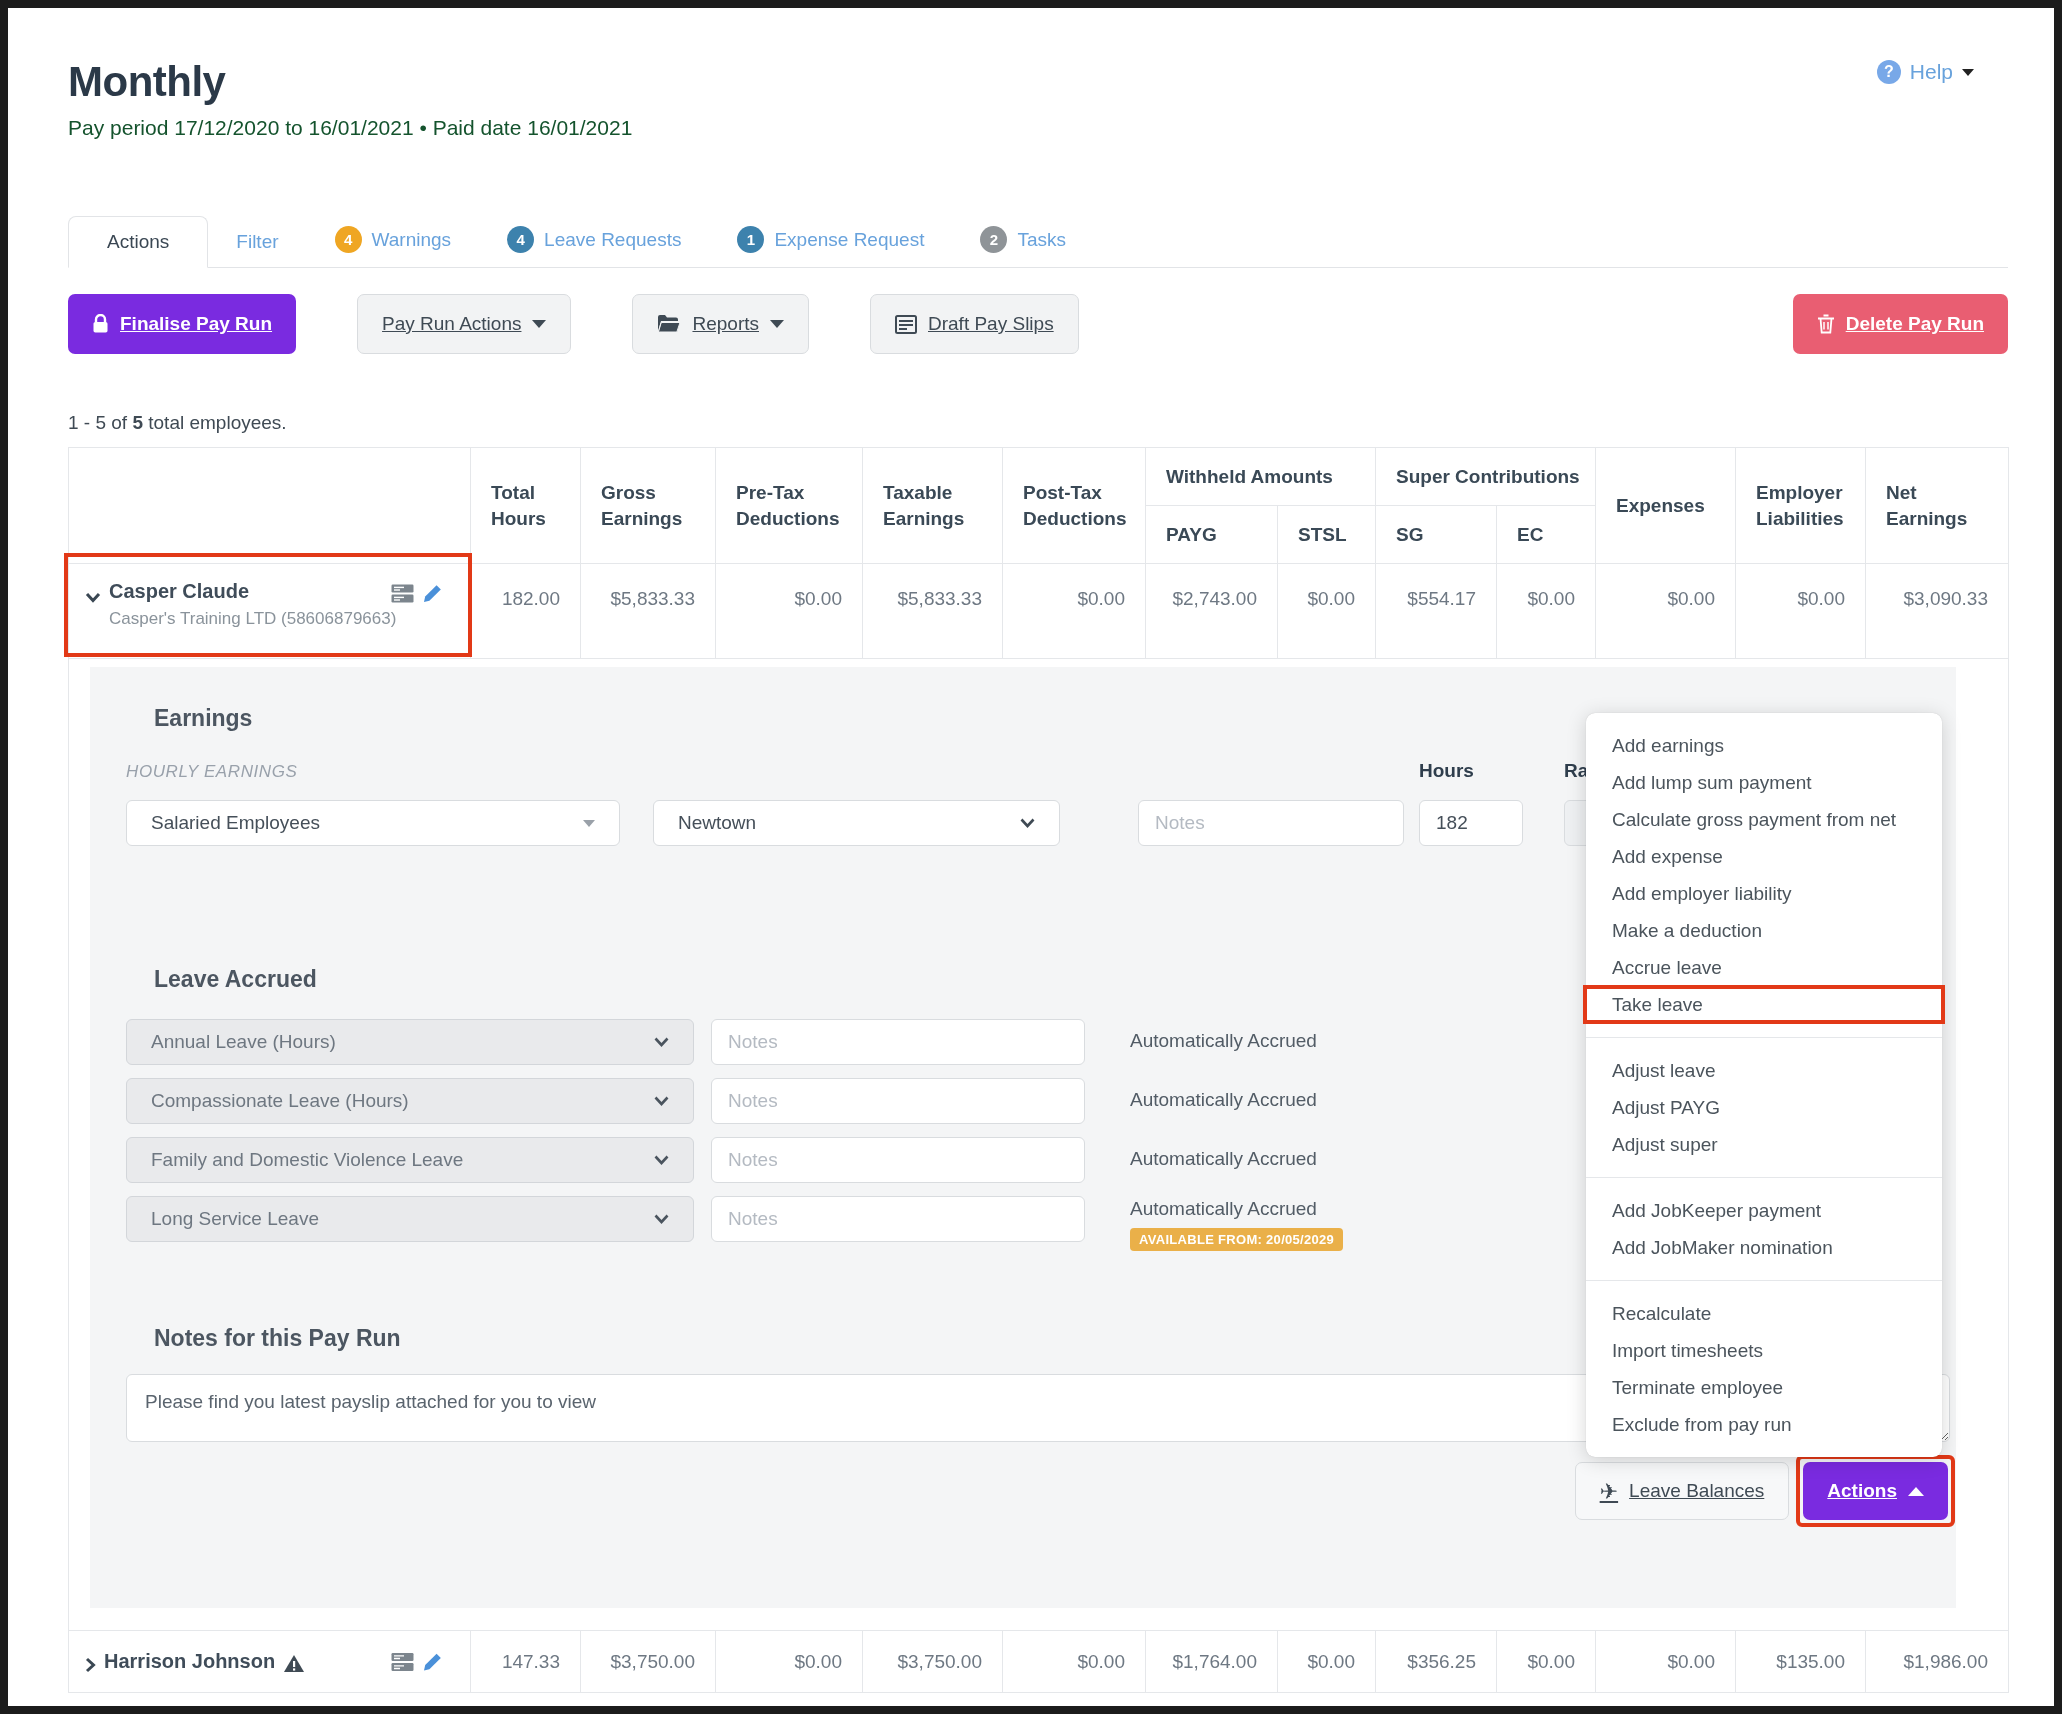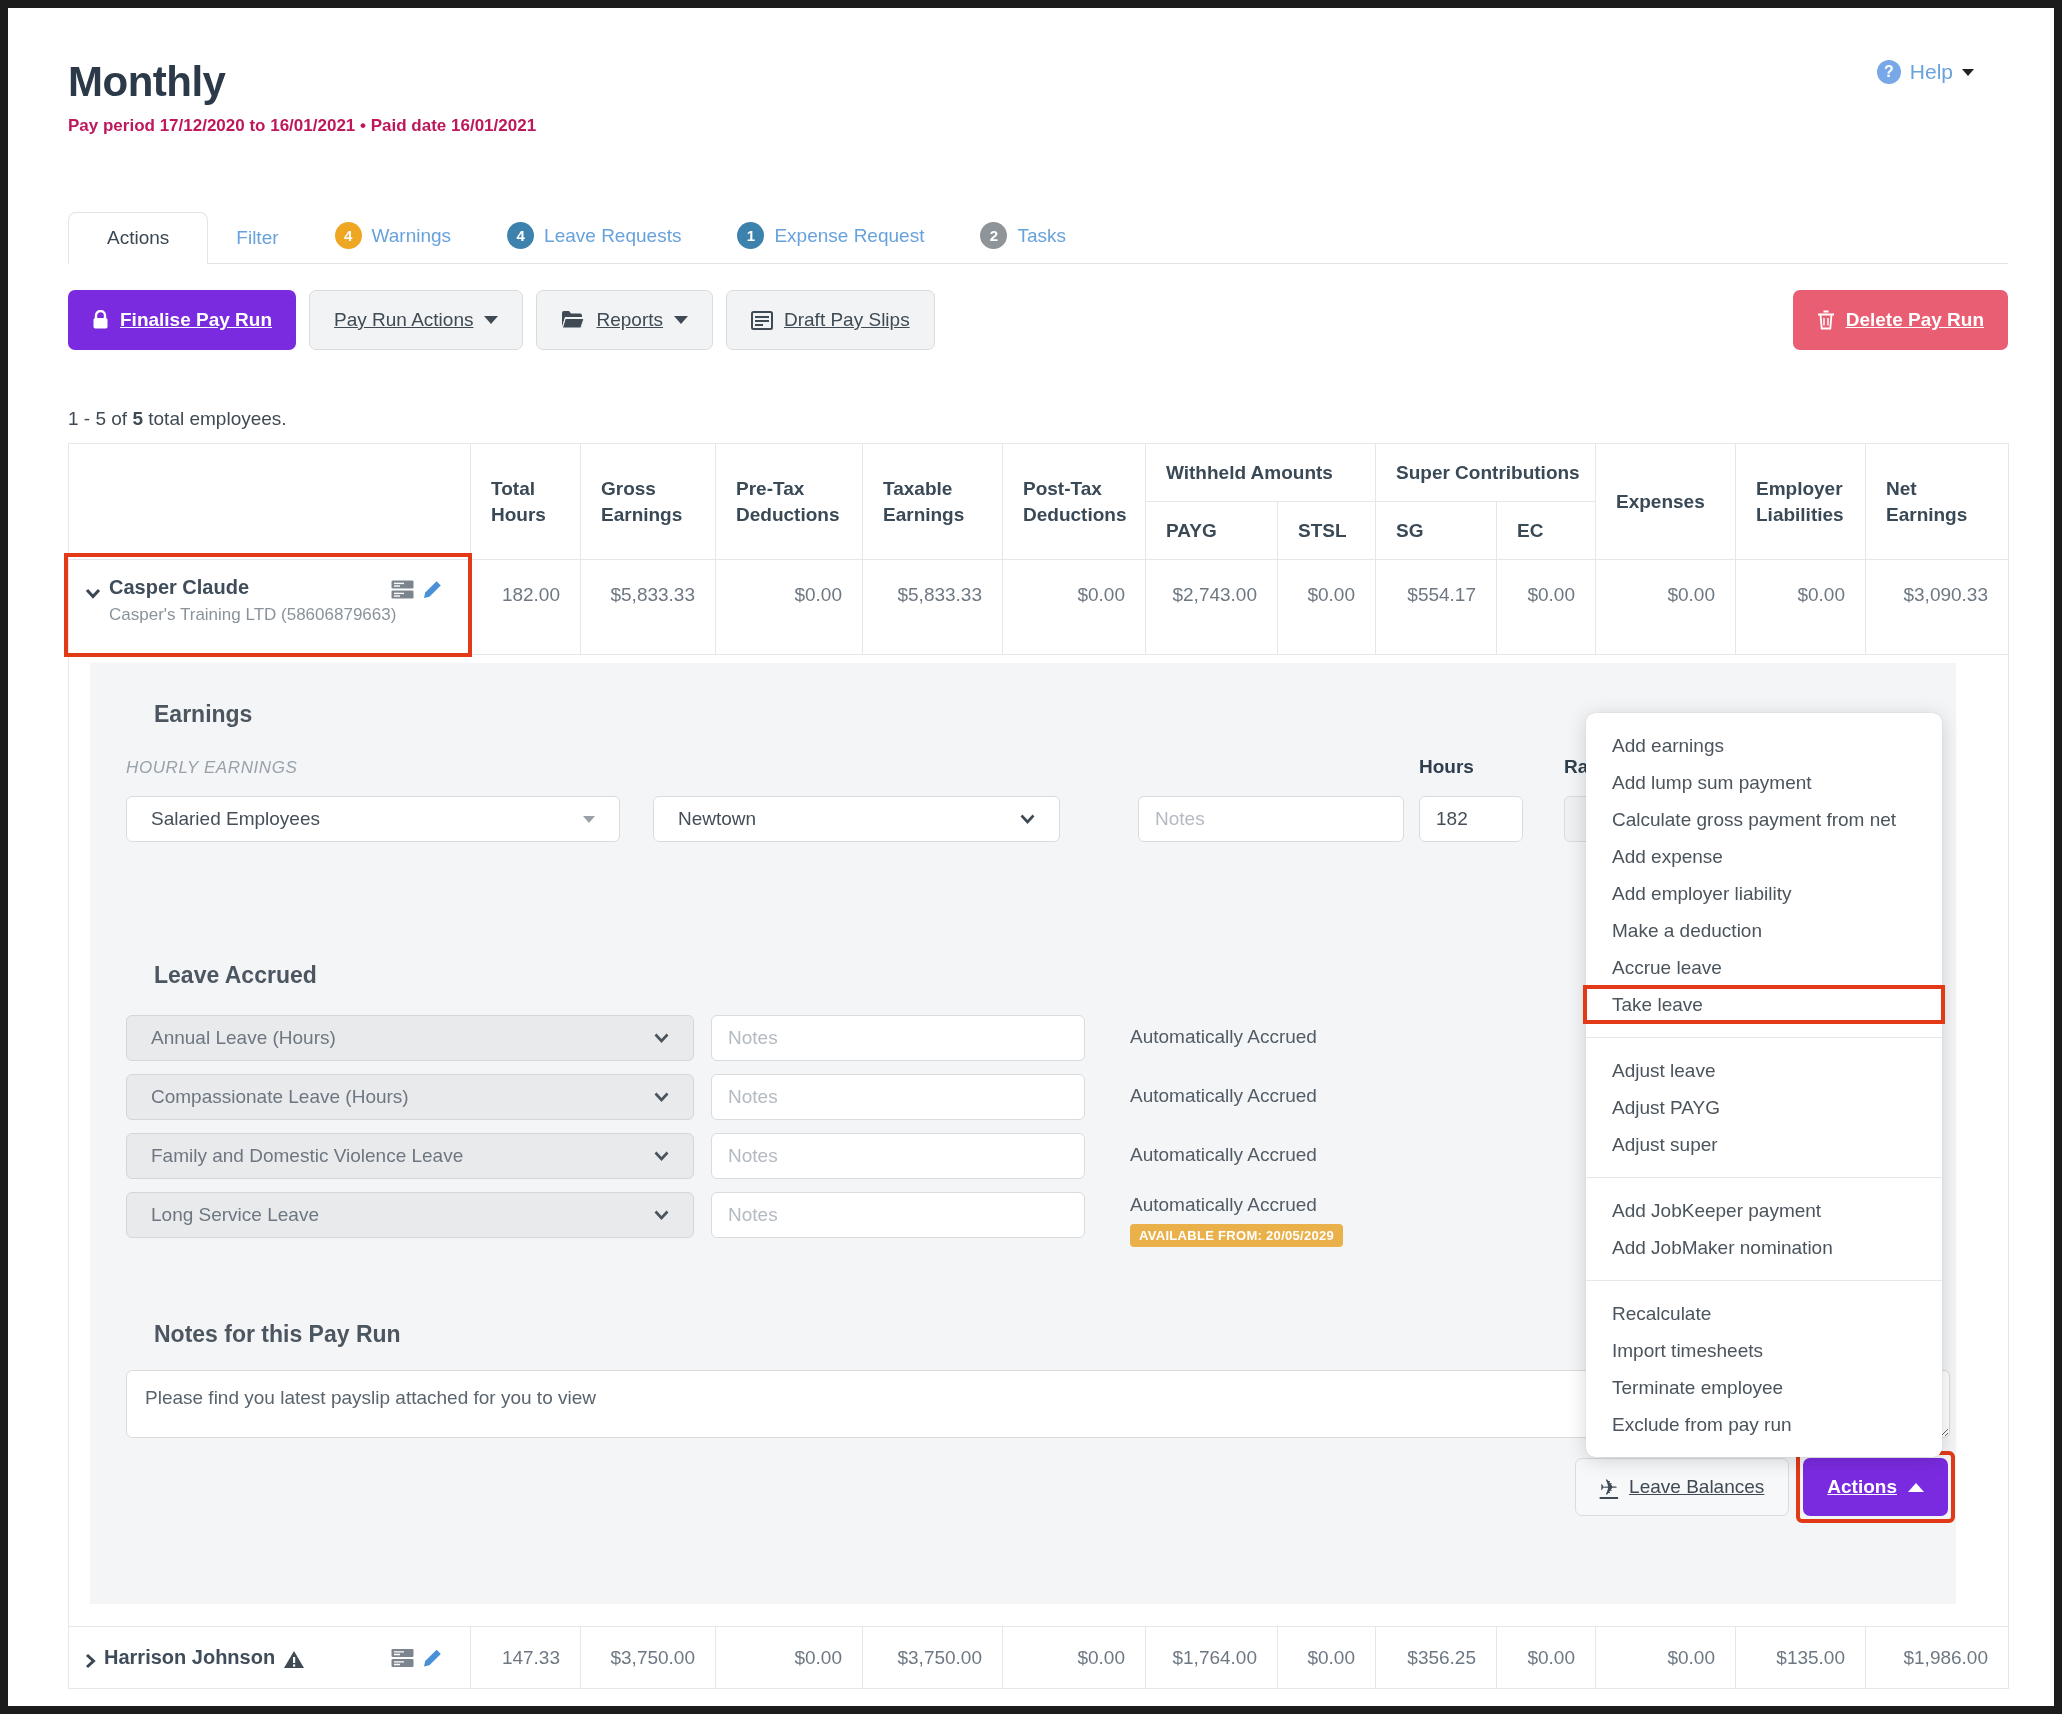--- a/index.html
+++ b/index.html
@@ -24,38 +24,38 @@
     display: inline-flex; align-items: center; justify-content: center;
   }
   .caret-down { width:0; height:0; display:inline-block;
     border-left:8px solid transparent; border-right:8px solid transparent;
     border-top:9px solid #222; }
   .caret-down.small { border-left-width:6px; border-right-width:6px; border-top-width:7px; }
   .caret-up { width:0; height:0; display:inline-block;
     border-left:8px solid transparent; border-right:8px solid transparent;
     border-bottom:9px solid #fff; }
   h1.title { margin: 50px 60px 0; font-size: 42px; font-weight: 700; color: #2b3948; letter-spacing: -0.5px; }
-  .subtitle { margin: 10px 60px 0; font-size: 17px; font-weight: 700; color: #be185d; }
+  .subtitle { margin: 10px 60px 0; font-size: 21px; font-weight: 400; color: #14532d; }
 
   
   .tabs { margin: 72px 46px 0 60px; display: flex; align-items: flex-end; border-bottom: 1px solid #e2e4e7; }
   .tab { display: flex; align-items: center; gap: 10px; font-size: 19px; color: #68a2dc;
     padding: 14px 28px; cursor: pointer; }
   .tab.active { color: #3a4753; background: #fff; border: 1px solid #e2e4e7; border-bottom: 1px solid #fff;
     border-radius: 8px 8px 0 0; margin-bottom: -1px; padding: 14px 38px; }
   .badge { min-width: 27px; height: 27px; border-radius: 50%; color: #fff; font-size: 15px; font-weight: 700;
     display: inline-flex; align-items: center; justify-content: center; }
 
   
   .toolbar { margin: 26px 46px 0 60px; display: flex; align-items: center; gap: 13px; }
   .btn { height: 60px; border-radius: 7px; font-size: 19px; border: none;
     display: inline-flex; align-items: center; gap: 11px; padding: 0 24px;
     font-family: inherit; cursor: pointer; text-decoration: underline; }
   .btn-primary { background: #7a2be0; color: #fff; font-weight: 600; }
-  .btn-light { background: #f2f3f4; border: 1px solid #d9dcdf; color: #3f4a54; }
+  .btn-light { background: #f2f3f4; border: 1px solid #d9dcdf; color: #3f4a54; margin-left: 48px; }
   .btn-danger { background: #e95e72; color: #fff; font-weight: 600; margin-left: auto; }
   .btn .caret-down { border-top-color: #3f4a54; border-left-width:7px; border-right-width:7px; border-top-width:8px; }
 
   
   .summary { margin: 58px 60px 0; font-size: 19px; color: #3f4a54; }
   .summary b { font-weight: 700; }
 
   
   table.payrun { margin: 13px 60px 0; border-collapse: collapse; table-layout: fixed; width: 1940px; }
   table.payrun th, table.payrun td { border: 1px solid #e5e7ea; }

